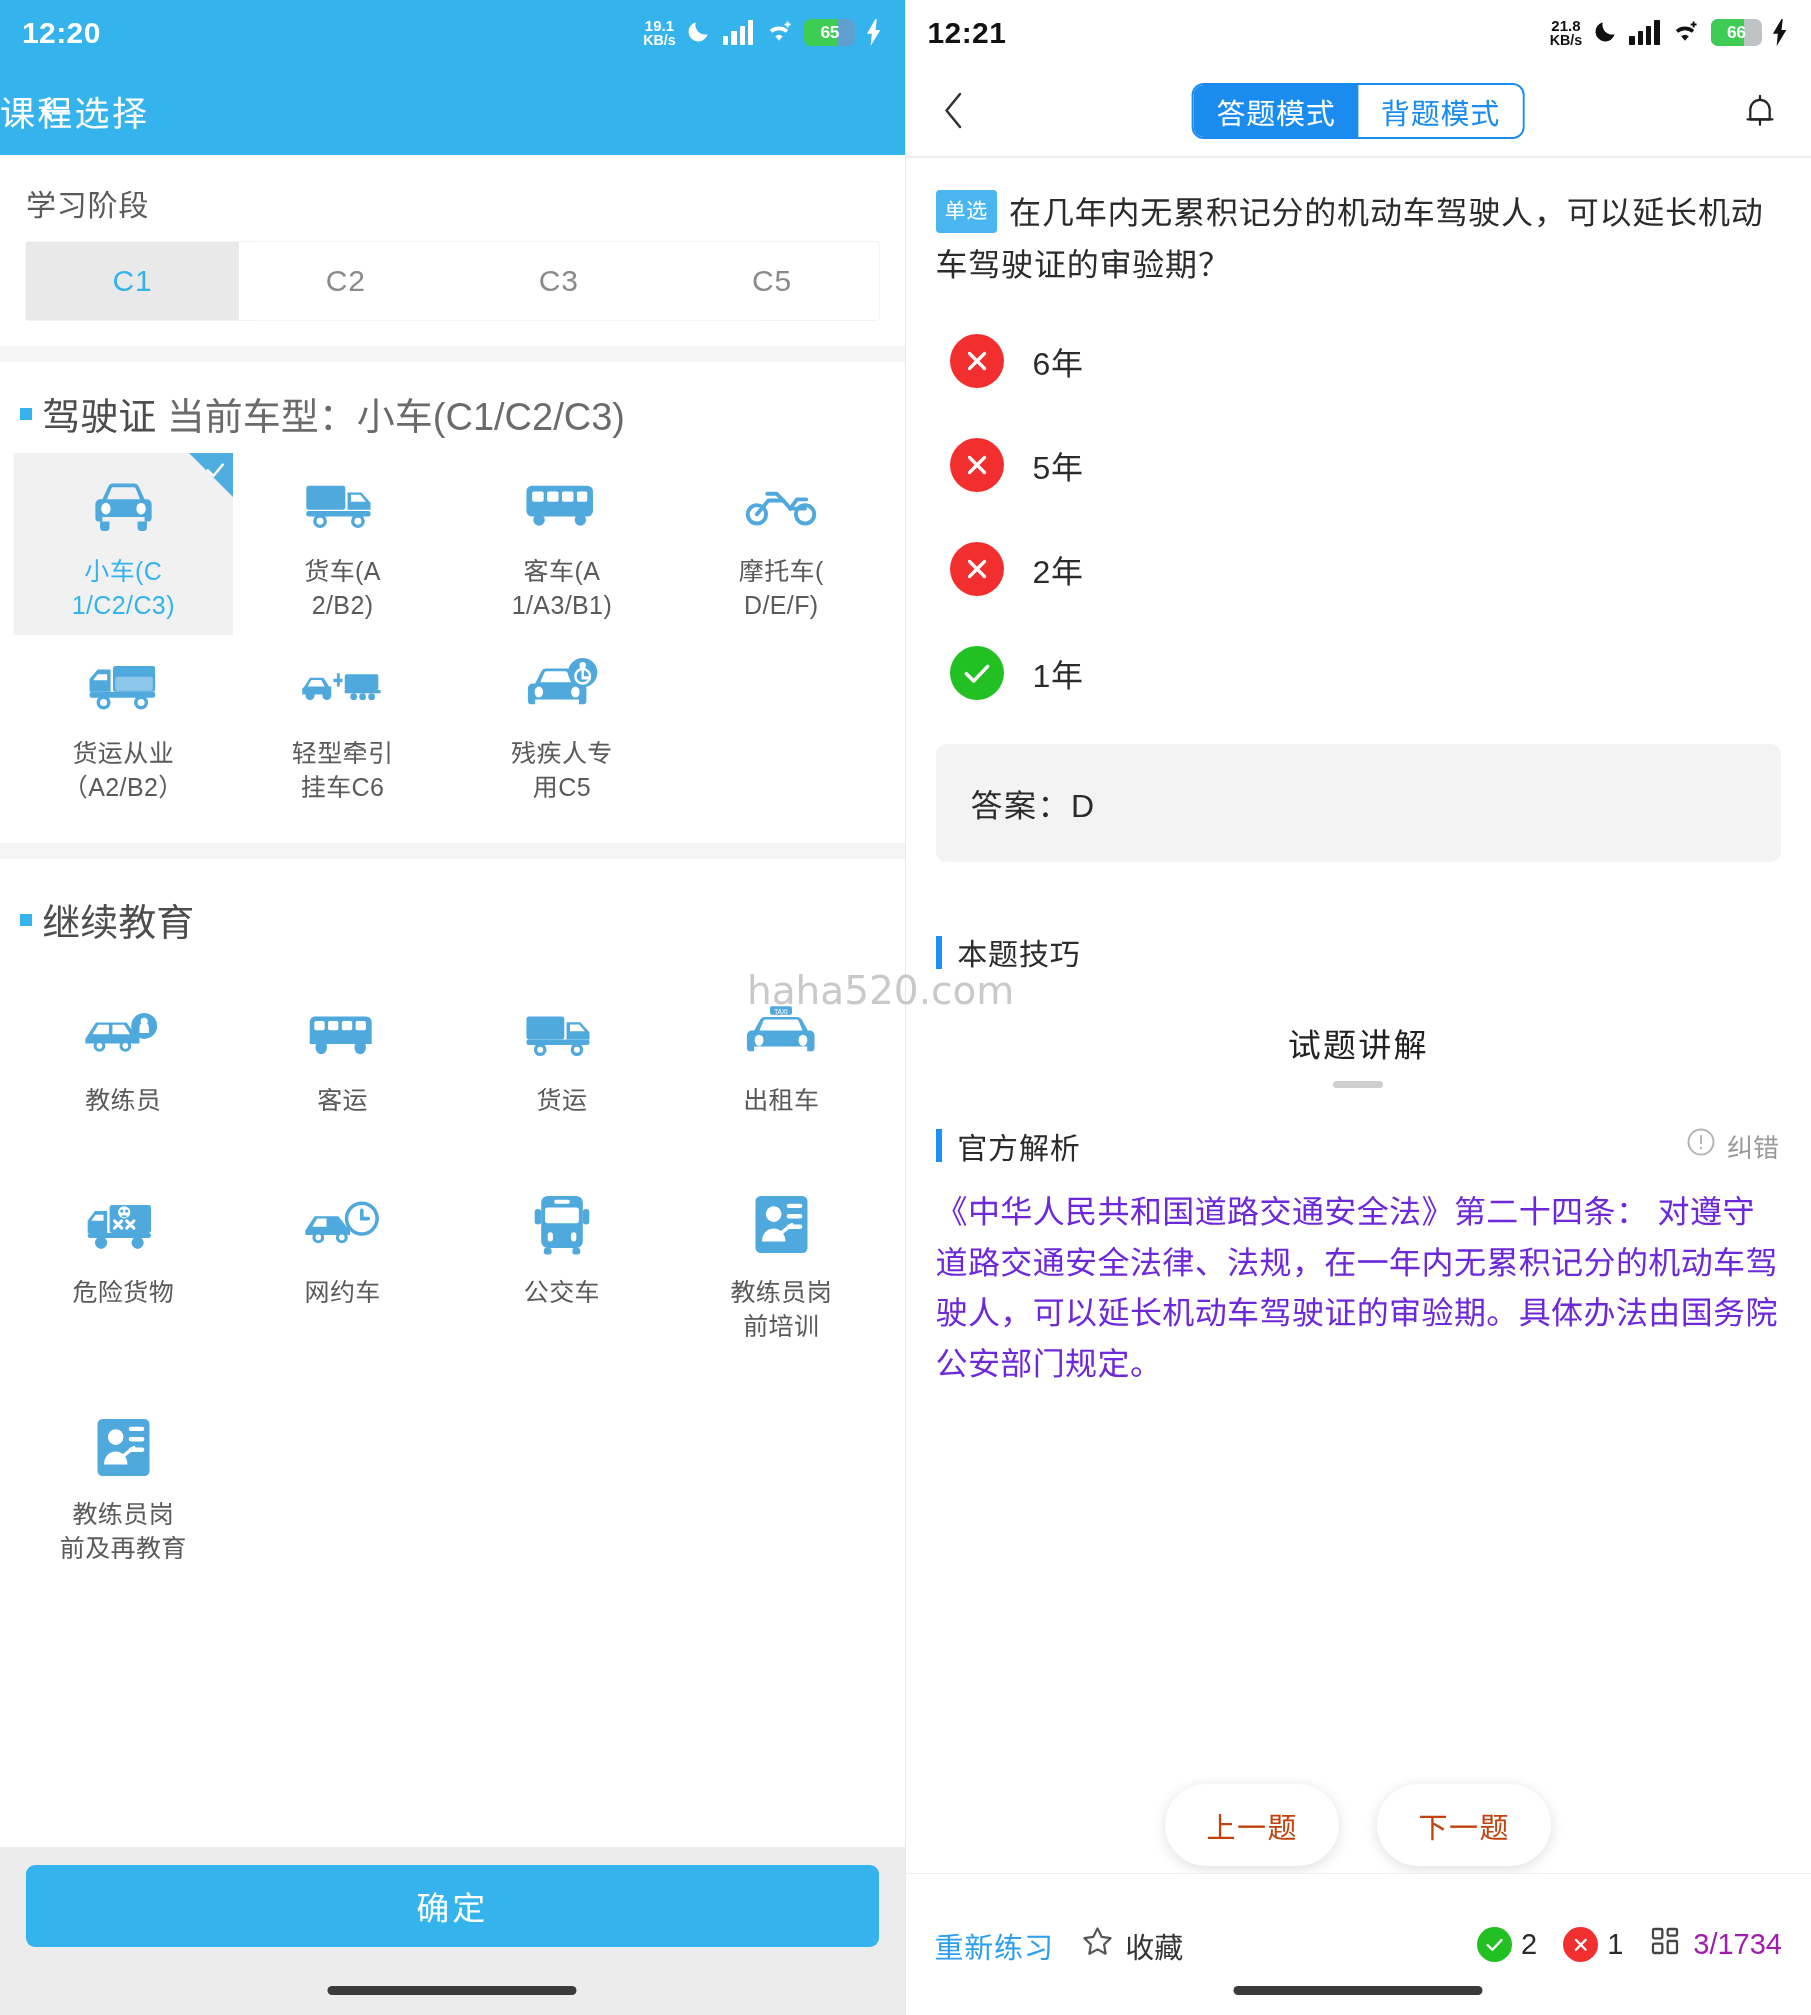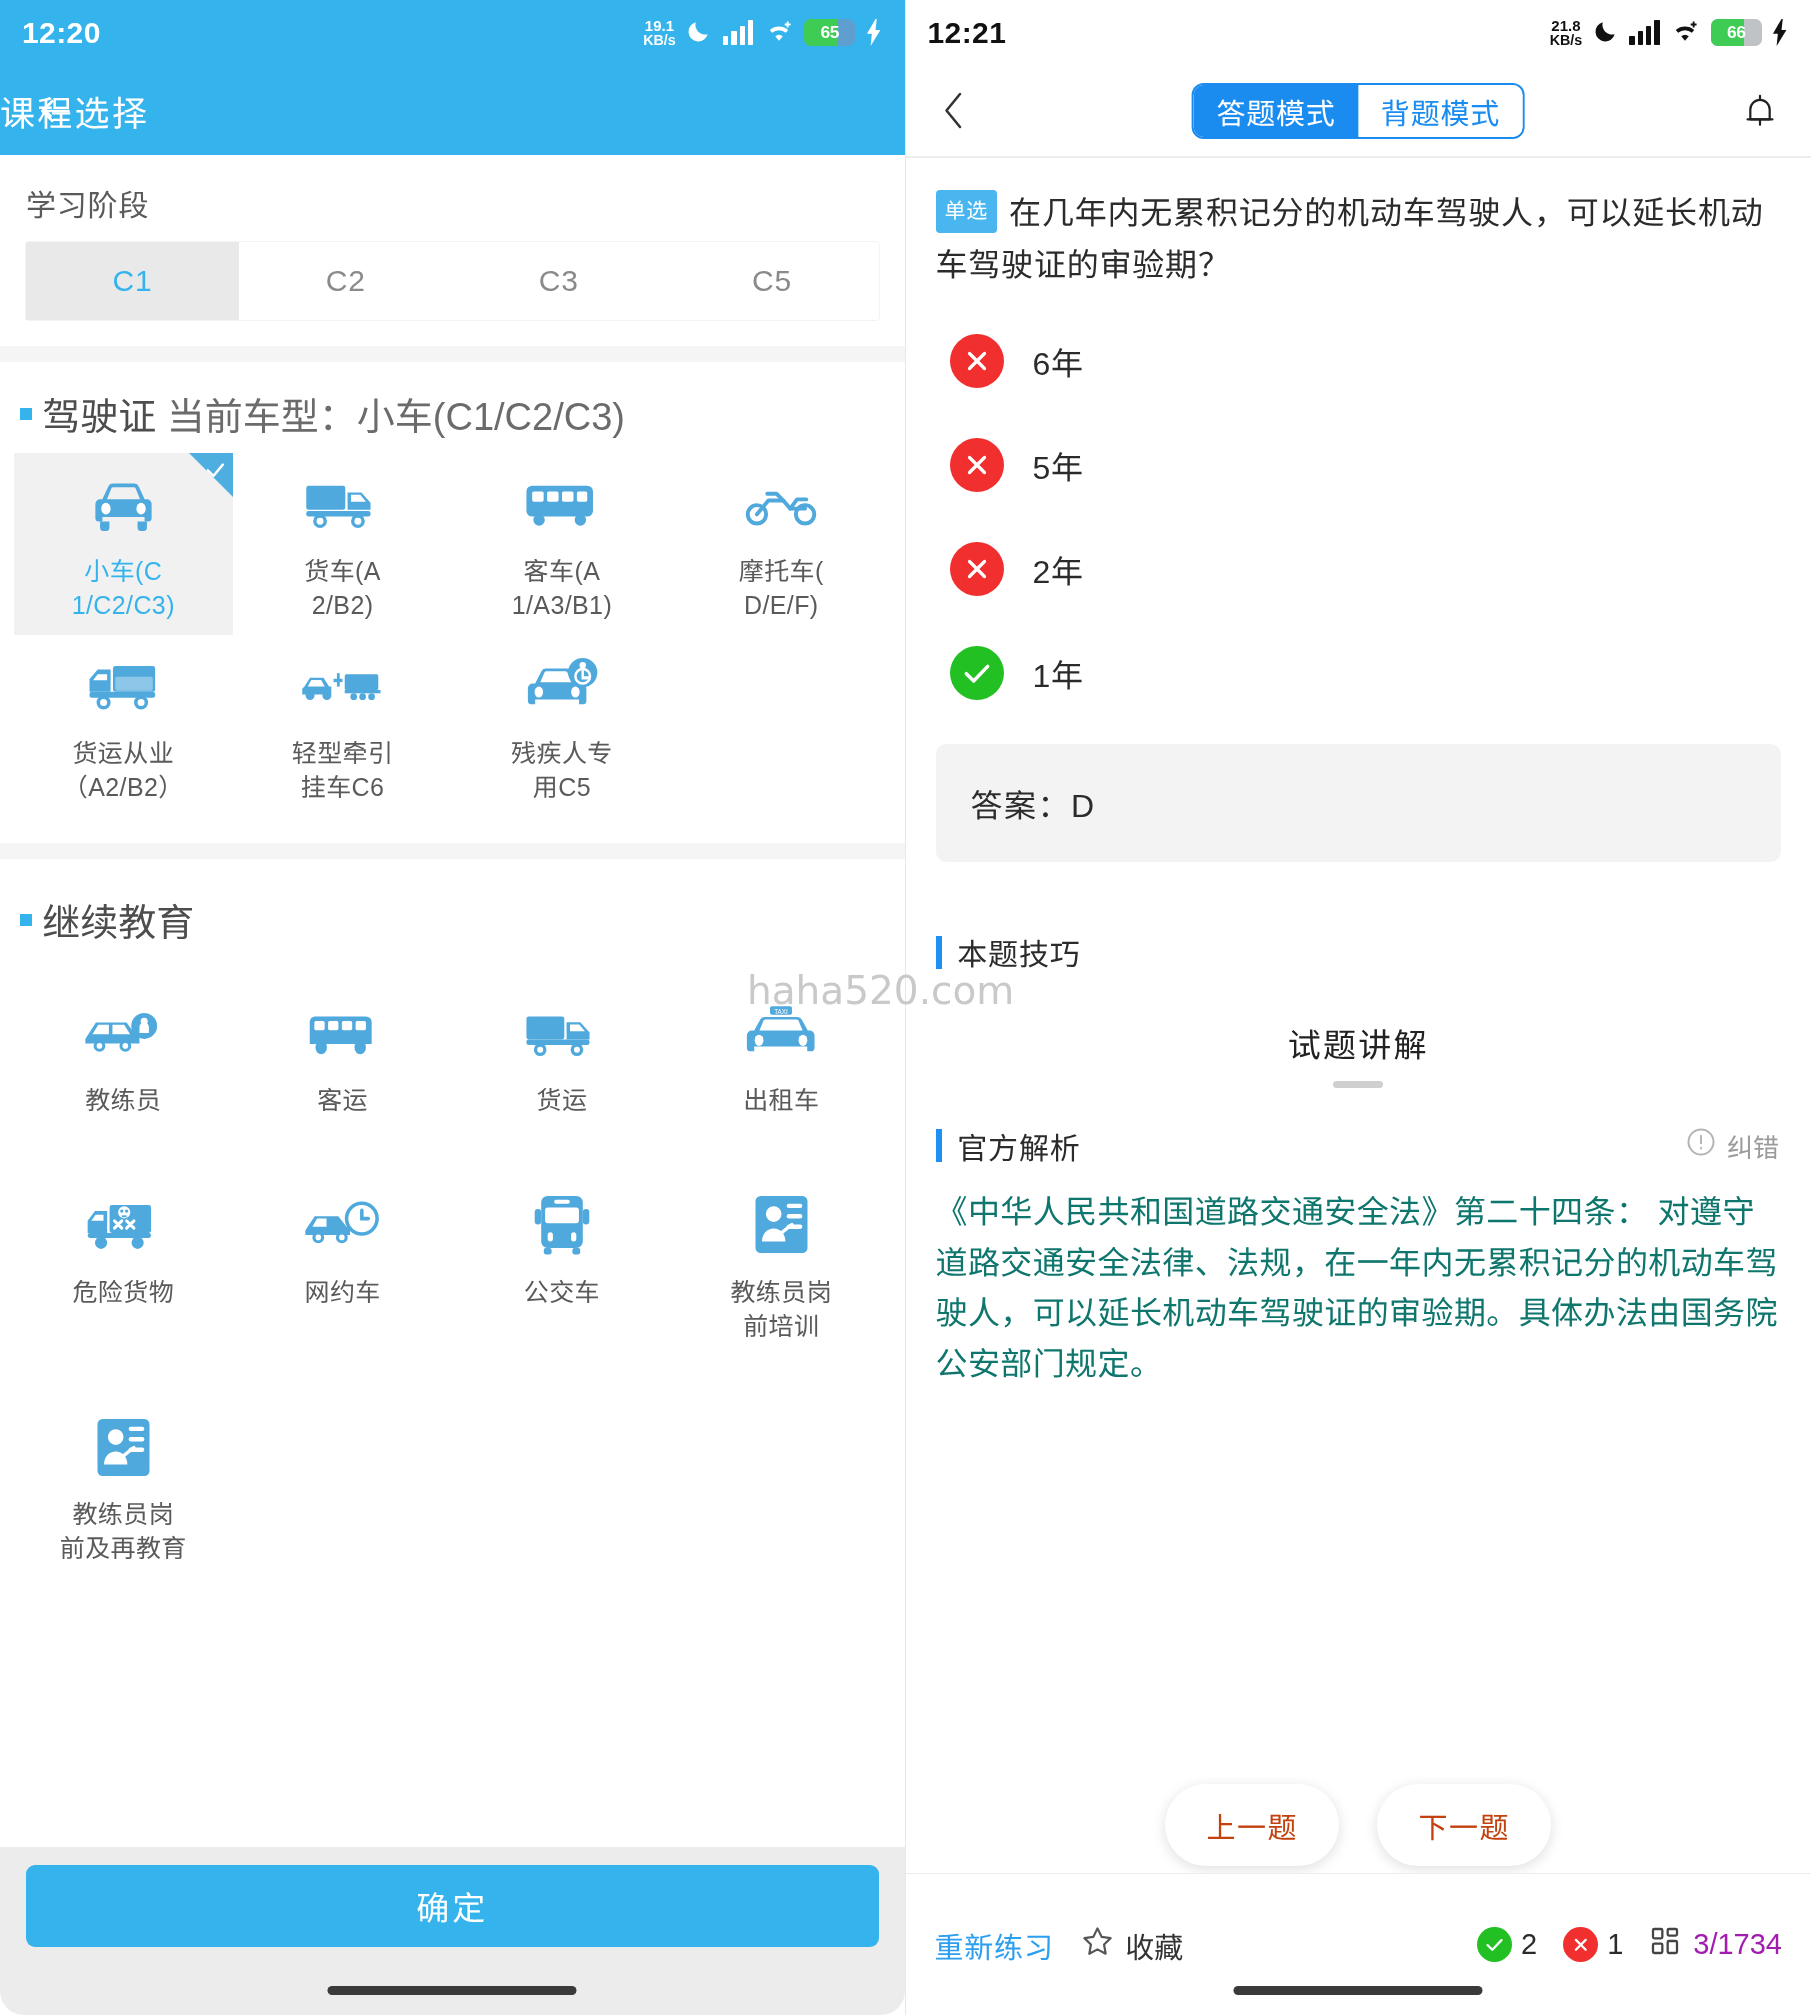--- a/index.html
+++ b/index.html
@@ -46,21 +46,21 @@
   }
   .l-appbar .statusbar { height: 65px; }
   .l-navrow { height: 91px; display: flex; align-items: center; position: relative; }
   .back-arrow {
     position: absolute; left: 36px; top: 50%; transform: translateY(-50%);
     width: 39px; height: 39px;
   }
   .l-title {
     width: 100%; font-size: 35px; letter-spacing: 2.3px; color:#fff;
   }
-  .l-body { height: calc(2015px - 155px); overflow:hidden; background:#fff; position:relative;border-radius:24px;}
+  .l-body { height: calc(2015px - 155px); overflow:hidden; background:#fff; position:relative;}
   .sec-label { font-size: 30px; color: #5a5a5a; padding: 26px 0 16.6px 26px; letter-spacing:0.8px;}
   .stage-tabs {
     display: flex; margin: 0 26px 0 26px; background: #fff; height: 78px;
     border-radius: 3px; box-shadow: 0 0 0 0.8px #f0f0f0;
   }
   .stage-tab {
     flex: 1; display: flex; align-items: center; justify-content: center;
     font-size: 30px; color: #8a8a8a; letter-spacing: 0.8px;
   }
   .stage-tab.active { background: #e9e9e9; color: #34b3ec; }
@@ -139,21 +139,21 @@
     height: 118px; display:flex; align-items:center; padding-left: 35px;
     font-size: 32px; color:#2b2b2b; letter-spacing:1.5px;
   }
   .barhead { display:flex; align-items:center; gap: 15px; padding-left: 30px; }
   .barhead .bar { width: 6.8px; height: 33px; background: #1e8ff5; flex:none;}
   .barhead .t { font-size: 30px; color:#2b2b2b; letter-spacing:0.8px;}
   .barhead .fix { margin-left:auto; margin-right: 32px; display:flex; align-items:center; gap:10.6px; color:#9b9b9b; font-size:26px;}
   .exp-title { text-align:center; margin-top: 45px;}
   .exp-title .t { font-size: 33px; color:#222; letter-spacing:2.3px;}
   .exp-title .u { width: 50px; height: 6.8px; background:#cfcfcf; border-radius:3.8px; margin: 13.6px auto 0; }
-  .exp-text { padding: 19.6px 30px 0 30px; font-size: 32px; line-height: 1.58; color:#0f766e; letter-spacing:0.4px;}
+  .exp-text { padding: 19.6px 30px 0 30px; font-size: 32px; line-height: 1.58; color:#6d28d9; letter-spacing:0.4px;}
   .navbtns { position:absolute; left:0; right:0; bottom: 149px; display:flex; justify-content:center; gap: 38px; }
   .navbtn {
     width: 174px; height: 82px; background:#fff; border-radius: 41px;
     box-shadow: 0 3px 13.6px rgba(0,0,0,0.13);
     display:flex; align-items:center; justify-content:center;
     font-size: 29px; color:#c2410c; letter-spacing:1.5px; border:none;
   }
   .r-bottom {
     position:absolute; left:0; right:0; bottom:0; height: 142px; background:#fff;
     border-top: 1.5px solid #ededed; display:flex; align-items:center; padding: 0 29px;

